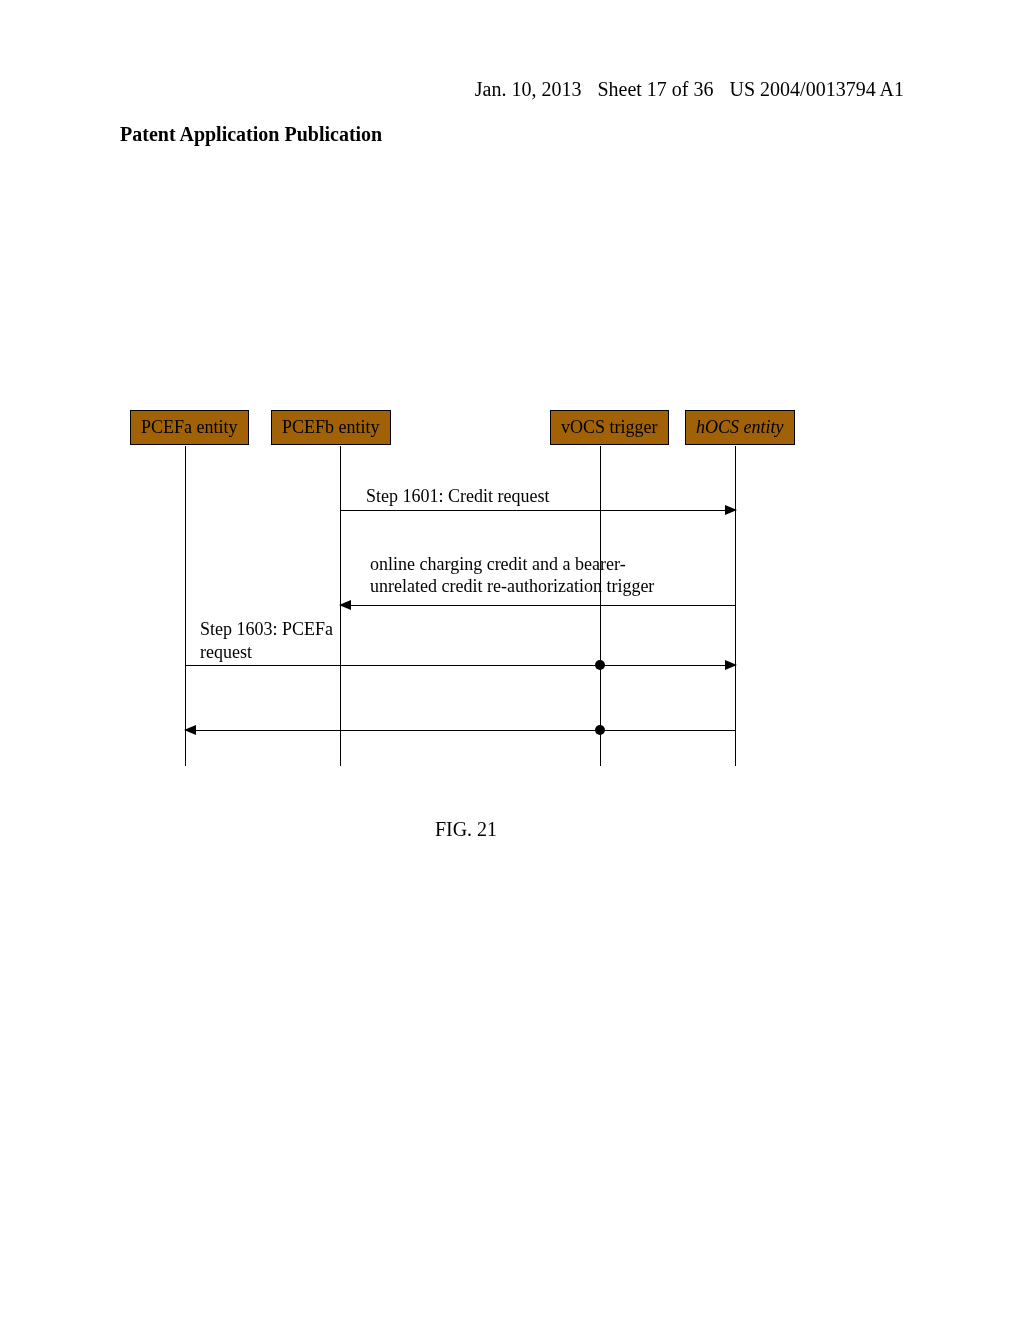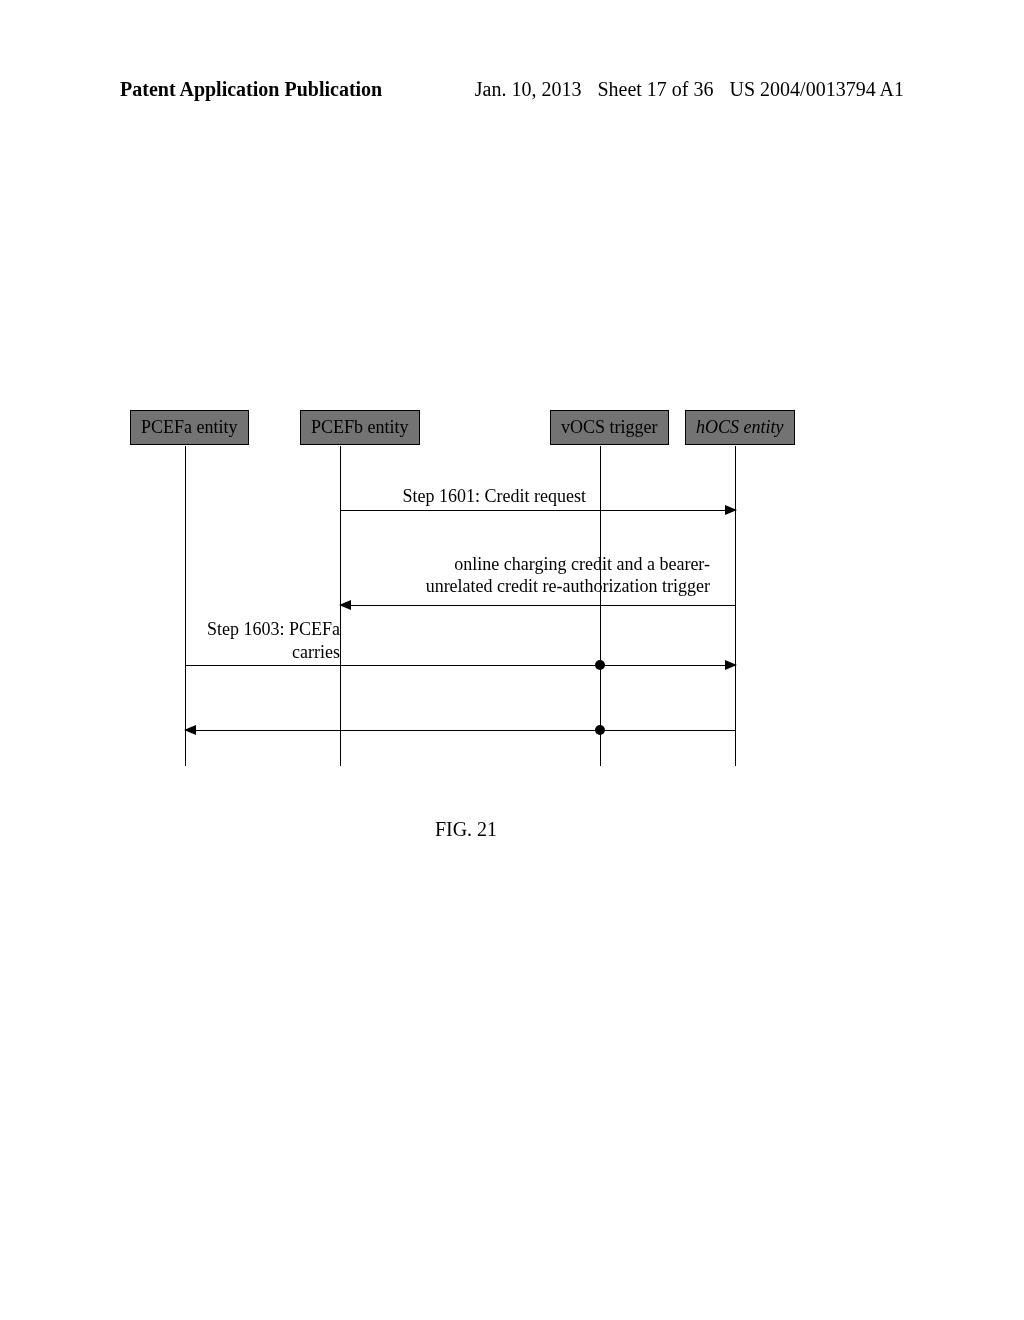--- a/index.html
+++ b/index.html
@@ -21,20 +21,21 @@
     top: 78px;
     left: 0;
     right: 0;
     padding: 0 120px;
     display: flex;
     font-size: 20px;
   }
   .header-left {
     font-weight: bold;
     white-space: nowrap;
+    margin-top: 45px;
   }
   .header-center-right {
     display: flex;
     margin-left: auto;
     gap: 16px;
     white-space: nowrap;
   }
   .diagram {
     position: absolute;
     left: 130px;
@@ -43,33 +44,33 @@
     height: 360px;
   }
   .entity-box {
     position: absolute;
     top: 0;
     border: 1.5px solid #000;
     padding: 6px 10px;
     font-size: 18px;
     text-align: center;
     white-space: nowrap;
-    background: #737373;
+    background: #a16207;
   }
   .lifeline {
     position: absolute;
     top: 36px;
     width: 0;
     border-left: 1.5px solid #000;
     height: 320px;
   }
   .msg-label {
     position: absolute;
     font-size: 18px;
-    text-align: right;
+    text-align: left;
     line-height: 1.25;
   }
   .arrow-line {
     position: absolute;
     height: 0;
     border-top: 1.5px solid #000;
   }
   .arrow-head-right {
     position: absolute;
     width: 0; height: 0;
@@ -109,21 +110,21 @@
     <div class="header-center-right">
       <div>Jan. 10, 2013</div>
       <div>Sheet 17 of 36</div>
       <div>US 2004/0013794 A1</div>
     </div>
   </div>
 
   <div class="diagram">
 
     <div class="entity-box" style="left:0px;">PCEFa entity</div>
-    <div class="entity-box" style="left:170px;">PCEFb entity</div>
+    <div class="entity-box" style="left:141px;">PCEFb entity</div>
     <div class="entity-box" style="left:420px;">vOCS trigger</div>
     <div class="entity-box" style="left:555px;font-style:italic;">hOCS entity</div>
 
     <div class="lifeline" style="left:55px;"></div>
     <div class="lifeline" style="left:210px;"></div>
     <div class="lifeline" style="left:470px;"></div>
     <div class="lifeline" style="left:605px;"></div>
 
     <div class="msg-label" style="left:236px; top:75px; width:220px;">Step 1601: Credit request</div>
     <div class="arrow-line" style="left:211px; top:100px; width:385px;"></div>
@@ -132,21 +133,21 @@
     <div class="msg-label" style="left:240px; top:120px; width:340px;">
       <br>
       <span>online charging credit and a bearer-</span><br>
       <span>unrelated credit re-authorization trigger</span>
     </div>
     <div class="arrow-line" style="left:220px; top:195px; width:385px;"></div>
     <div class="arrow-head-left" style="left:209px; top:190px;"></div>
 
     <div class="msg-label" style="left:70px; top:208px; width:140px;">
       <span>Step 1603: PCEFa</span><br>
-      <span>carries</span>
+      <span>request</span>
     </div>
     <div class="arrow-line" style="left:56px; top:255px; width:540px;"></div>
     <div class="arrow-head-right" style="left:595px; top:250px;"></div>
     <div class="dot" style="left:465px; top:250px;"></div>
 
     <div class="arrow-line" style="left:65px; top:320px; width:540px;"></div>
     <div class="arrow-head-left" style="left:54px; top:315px;"></div>
     <div class="dot" style="left:465px; top:315px;"></div>
 
   </div>

